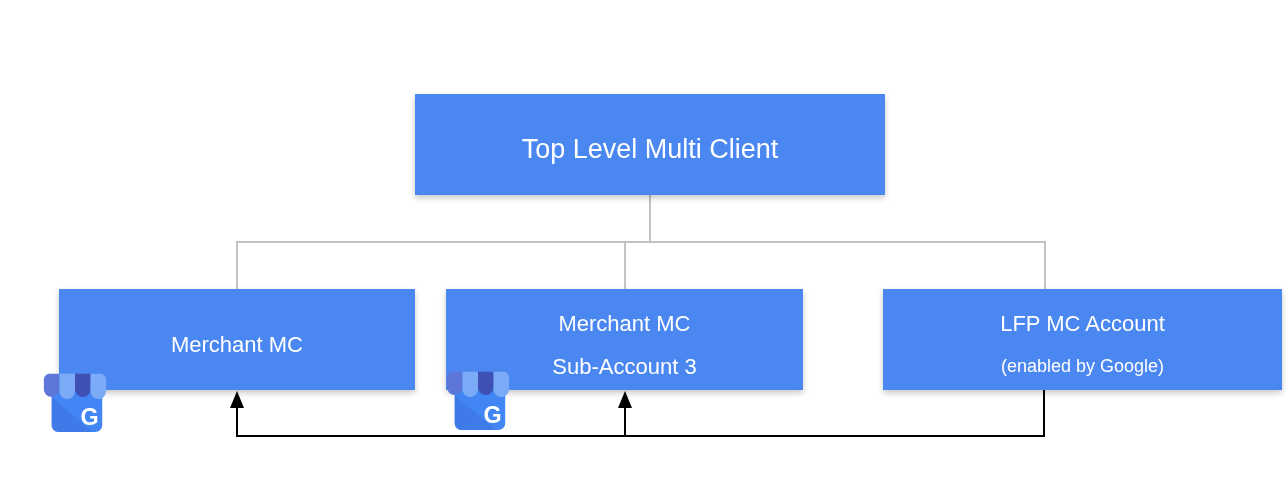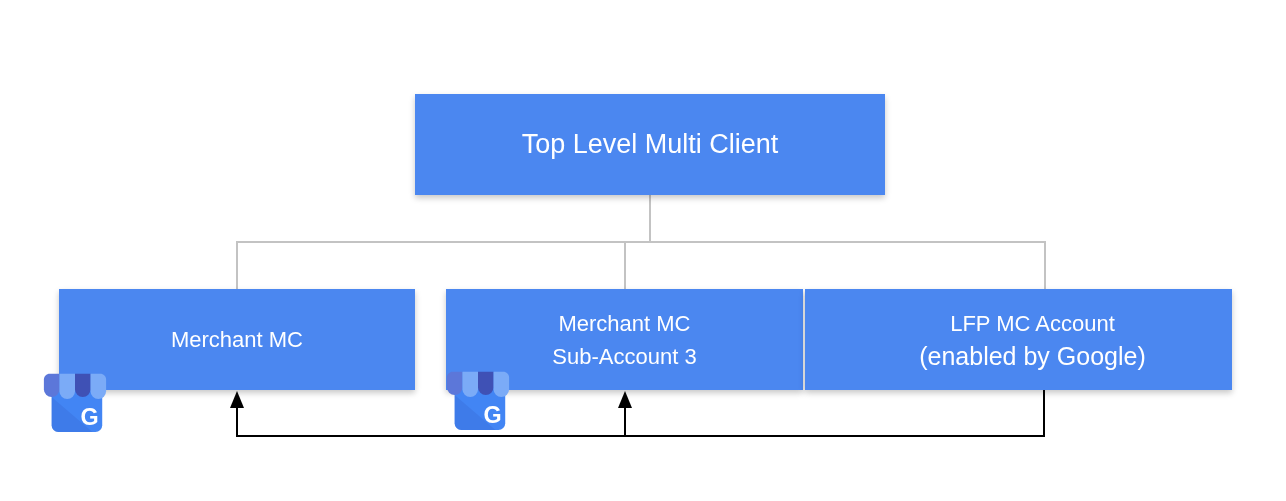--- a/index.html
+++ b/index.html
@@ -5,26 +5,26 @@
   html,body{margin:0;padding:0;}
   body{
     width:1286px;height:501px;position:relative;background:#ffffff;
     font-family:"Liberation Sans","DejaVu Sans",sans-serif;overflow:hidden;
   }
   .node{
     position:absolute;background:#4b87f0;color:#ffffff;
     display:flex;flex-direction:column;align-items:center;justify-content:center;
     text-align:center;box-shadow:0 3px 6px rgba(0,0,0,0.22);z-index:2;
   }
-  .node .l1,.node .l2{display:block;}
+  .node .l1,.node .l2{display:block;margin-top:10px;}
   #mca-box{left:415px;top:94px;width:470px;height:101px;font-size:27px;line-height:41px;}
   #m1-box{left:59px;top:289px;width:356px;height:101px;font-size:22px;line-height:33px;}
   #m2-box{left:446px;top:289px;width:357px;height:101px;font-size:22px;line-height:33px;}
-  #lfp-box{left:805px;top:289px;width:399px;height:101px;font-size:22px;line-height:33px;padding-left:28px;}
-  #lfp-box .l2{font-size:25px;}
+  #lfp-box{left:883px;top:289px;width:399px;height:101px;font-size:22px;line-height:33px;}
+  #lfp-box .l2{font-size:18px;}
   .gline{position:absolute;background:#c3c3c3;z-index:1;}
   .bline{position:absolute;background:#000000;z-index:1;}
   .arrowhead{
     position:absolute;width:0;height:0;z-index:3;
     border-left:7px solid transparent;border-right:7px solid transparent;
     border-bottom:17px solid #000000;
   }
   .gmb-icon{position:absolute;width:70px;height:70px;z-index:4;}
 </style>
 </head>

